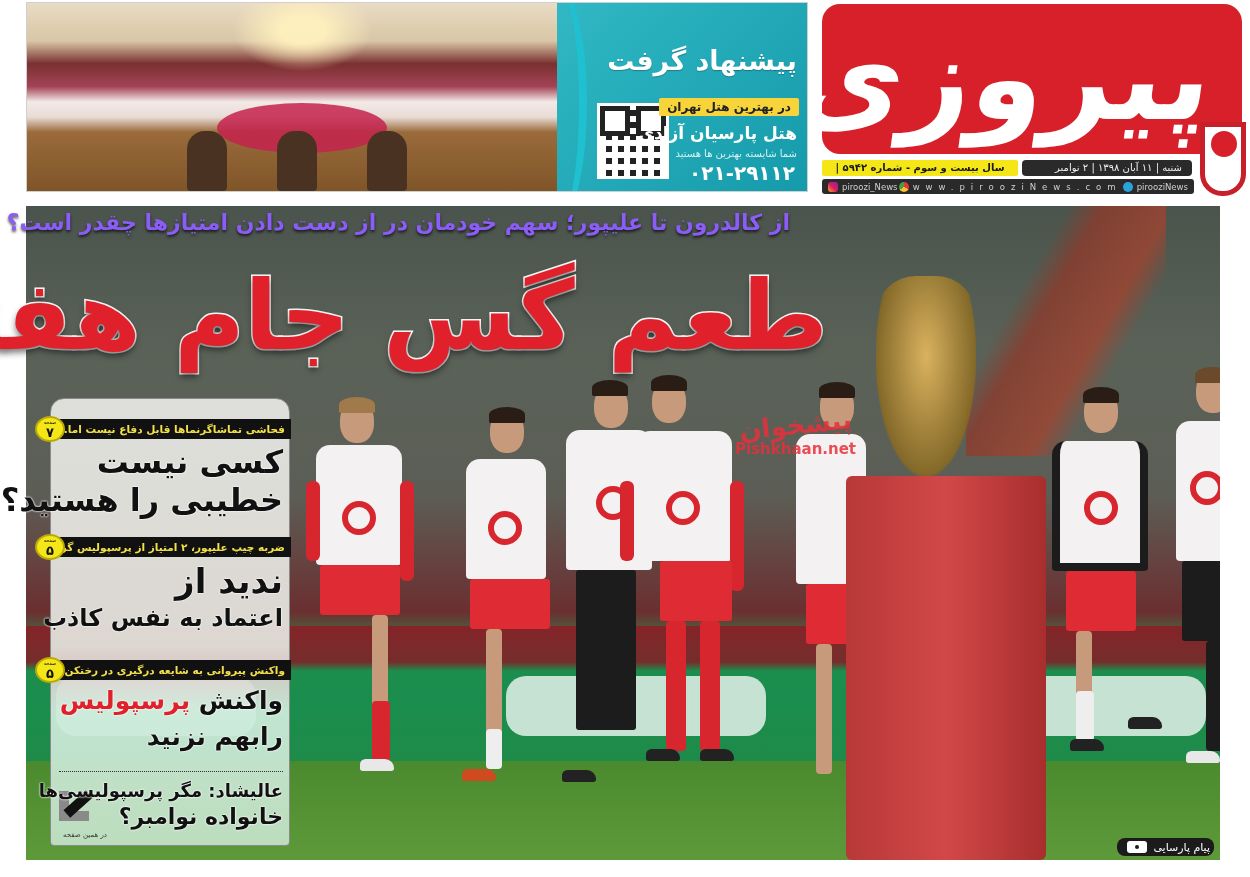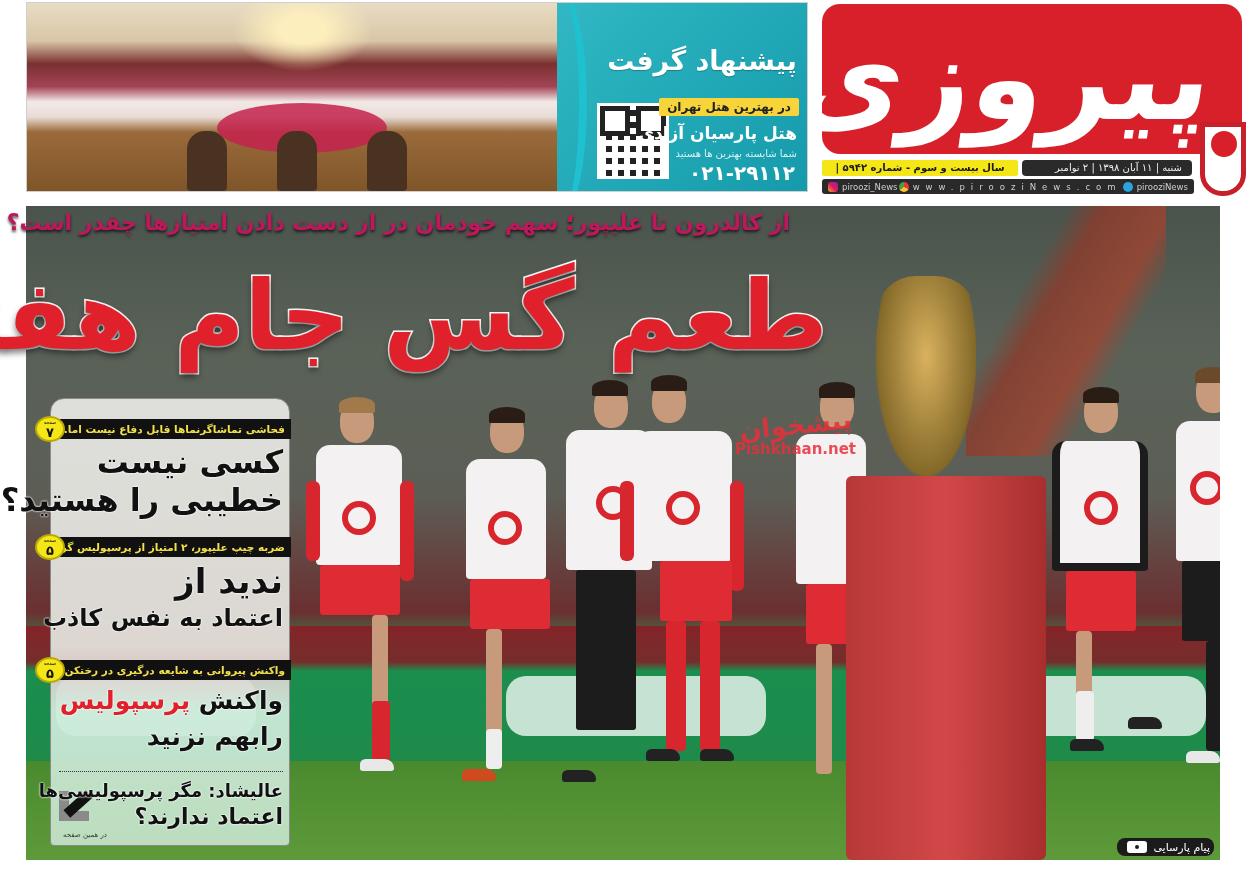--- a/index.html
+++ b/index.html
@@ -120,21 +120,21 @@
   .player .leg.black { background: #1c1c1c; }
   .player .arm { position: absolute; background: #d8262f; border-radius: 6px; }
   .player .boot { position: absolute; width: 34px; height: 12px; border-radius: 6px 10px 3px 3px; background: #222; }
   .player .boot.white { background: #e8e8e8; }
 
   .watermark { position: absolute; left: 735px; top: 410px; color: #e8303a; direction: rtl; text-align: center; opacity: 0.85; }
   .watermark .wm-fa { font-size: 26px; font-weight: bold; display: block; transform: rotate(-6deg); }
   .watermark .wm-en { font-size: 15px; font-weight: bold; font-family: "DejaVu Sans", sans-serif; display: block; direction: ltr; }
 
   .headline-kicker {
-    position: absolute; right: 460px; top: 210px; color: #be185d; font-size: 22px; font-weight: bold; direction: rtl;
+    position: absolute; right: 460px; top: 210px; color: #8b5cf6; font-size: 22px; font-weight: bold; direction: rtl;
     text-shadow: 0 2px 3px rgba(0,0,0,0.7); white-space: nowrap;
   }
   .headline-main {
     position: absolute; left: 48px; top: 256px; width: 780px; text-align: center; color: #e0212b;
     font-size: 96px; font-weight: bold; direction: rtl; line-height: 120px; letter-spacing: -2px;
     -webkit-text-stroke: 3px #ffffff; paint-order: stroke fill;
     text-shadow: 0 4px 6px rgba(0,0,0,0.5); white-space: nowrap;
   }
 
   .photo-credit {
@@ -348,16 +348,16 @@
       <span>واکنش </span><span class="red">پرسپولیس</span>
     </div>
     <div class="story-title" style="top:322px;font-size:25px;line-height:32px">رابهم نزنید</div>
   </div>
 
   <div class="story" style="top:0">
     <div class="dotted-rule" style="top:372px"></div>
     <div class="arrow-icon" style="top:392px"></div>
     <div class="arrow-diag" style="top:400px"></div>
     <div class="story-title" style="top:380px;font-size:18px;line-height:24px">عالیشاد: مگر پرسپولیسی‌ها</div>
-    <div class="story-title" style="top:404px;font-size:22px;line-height:28px">اعتماد ندارند؟</div>
+    <div class="story-title" style="top:404px;font-size:22px;line-height:28px">خانواده نوامبر؟</div>
     <div class="same-page" style="top:432px">در همین صفحه</div>
   </div>
 </div>
 
 </body></html>

